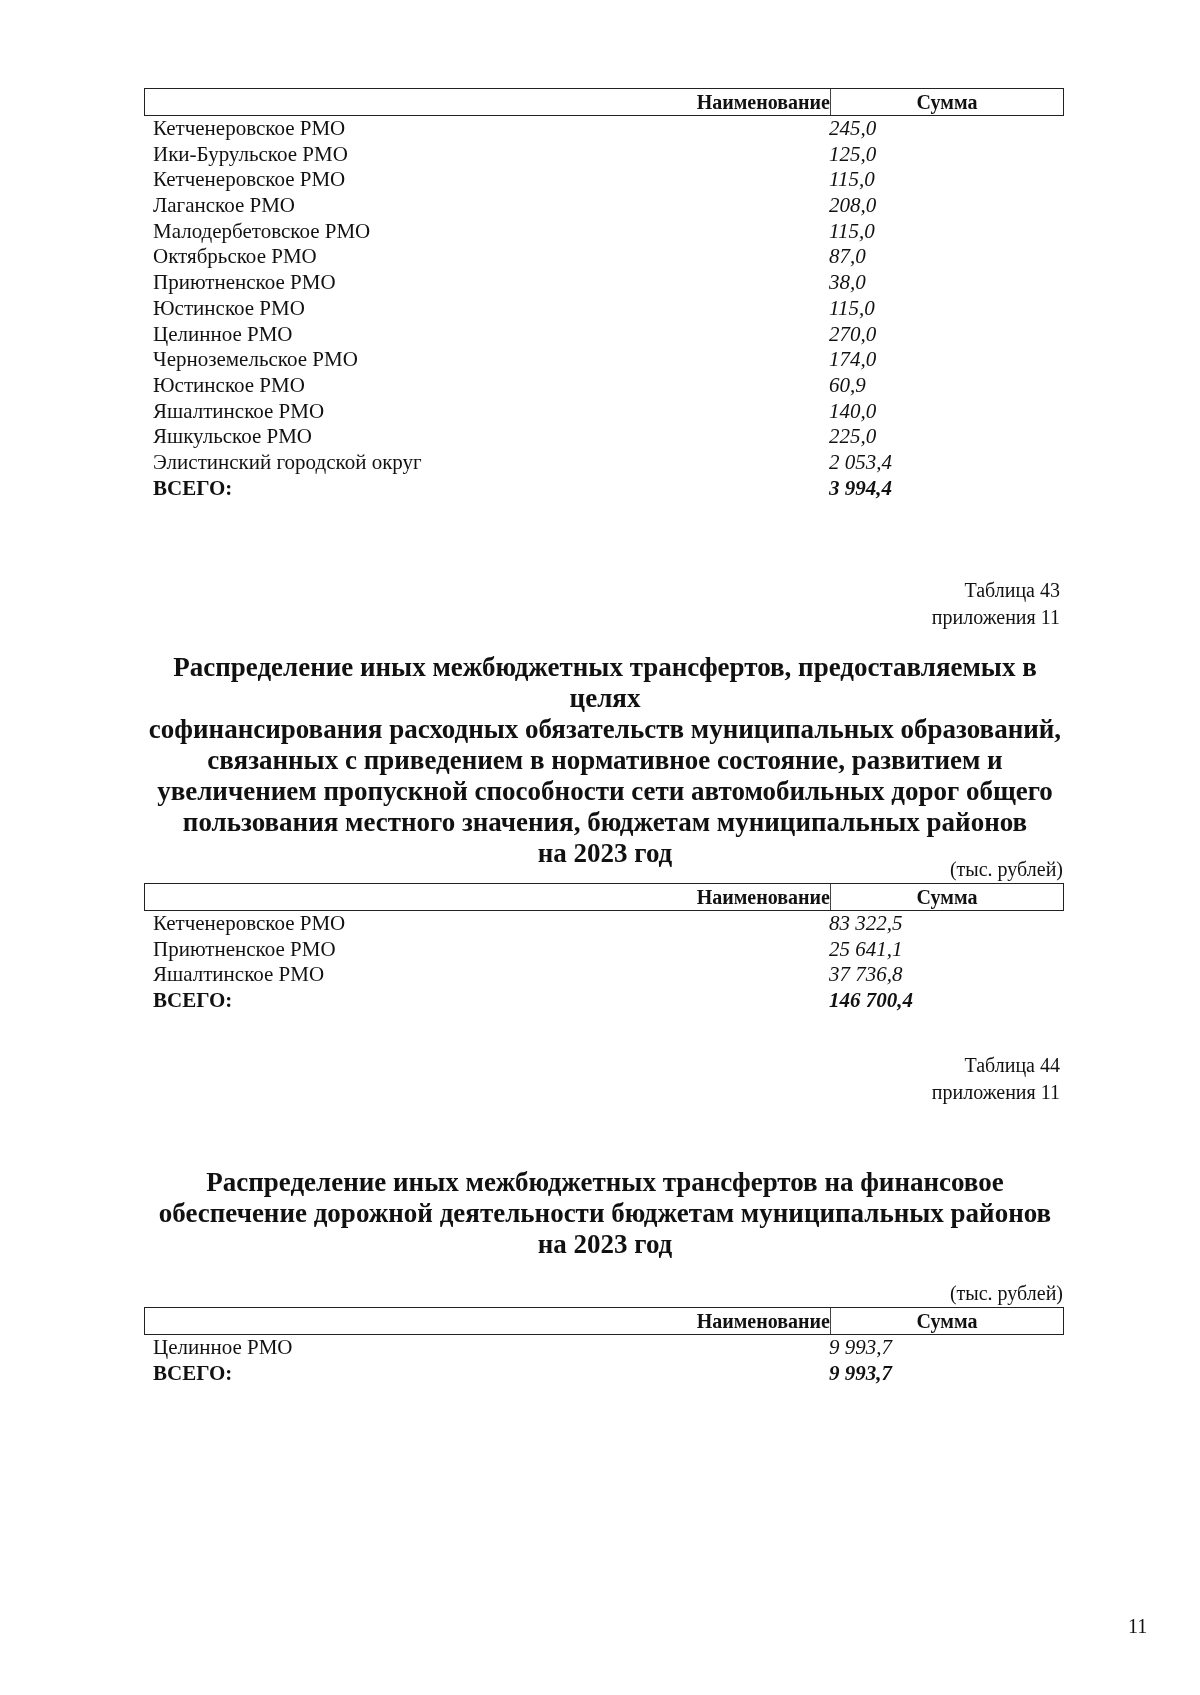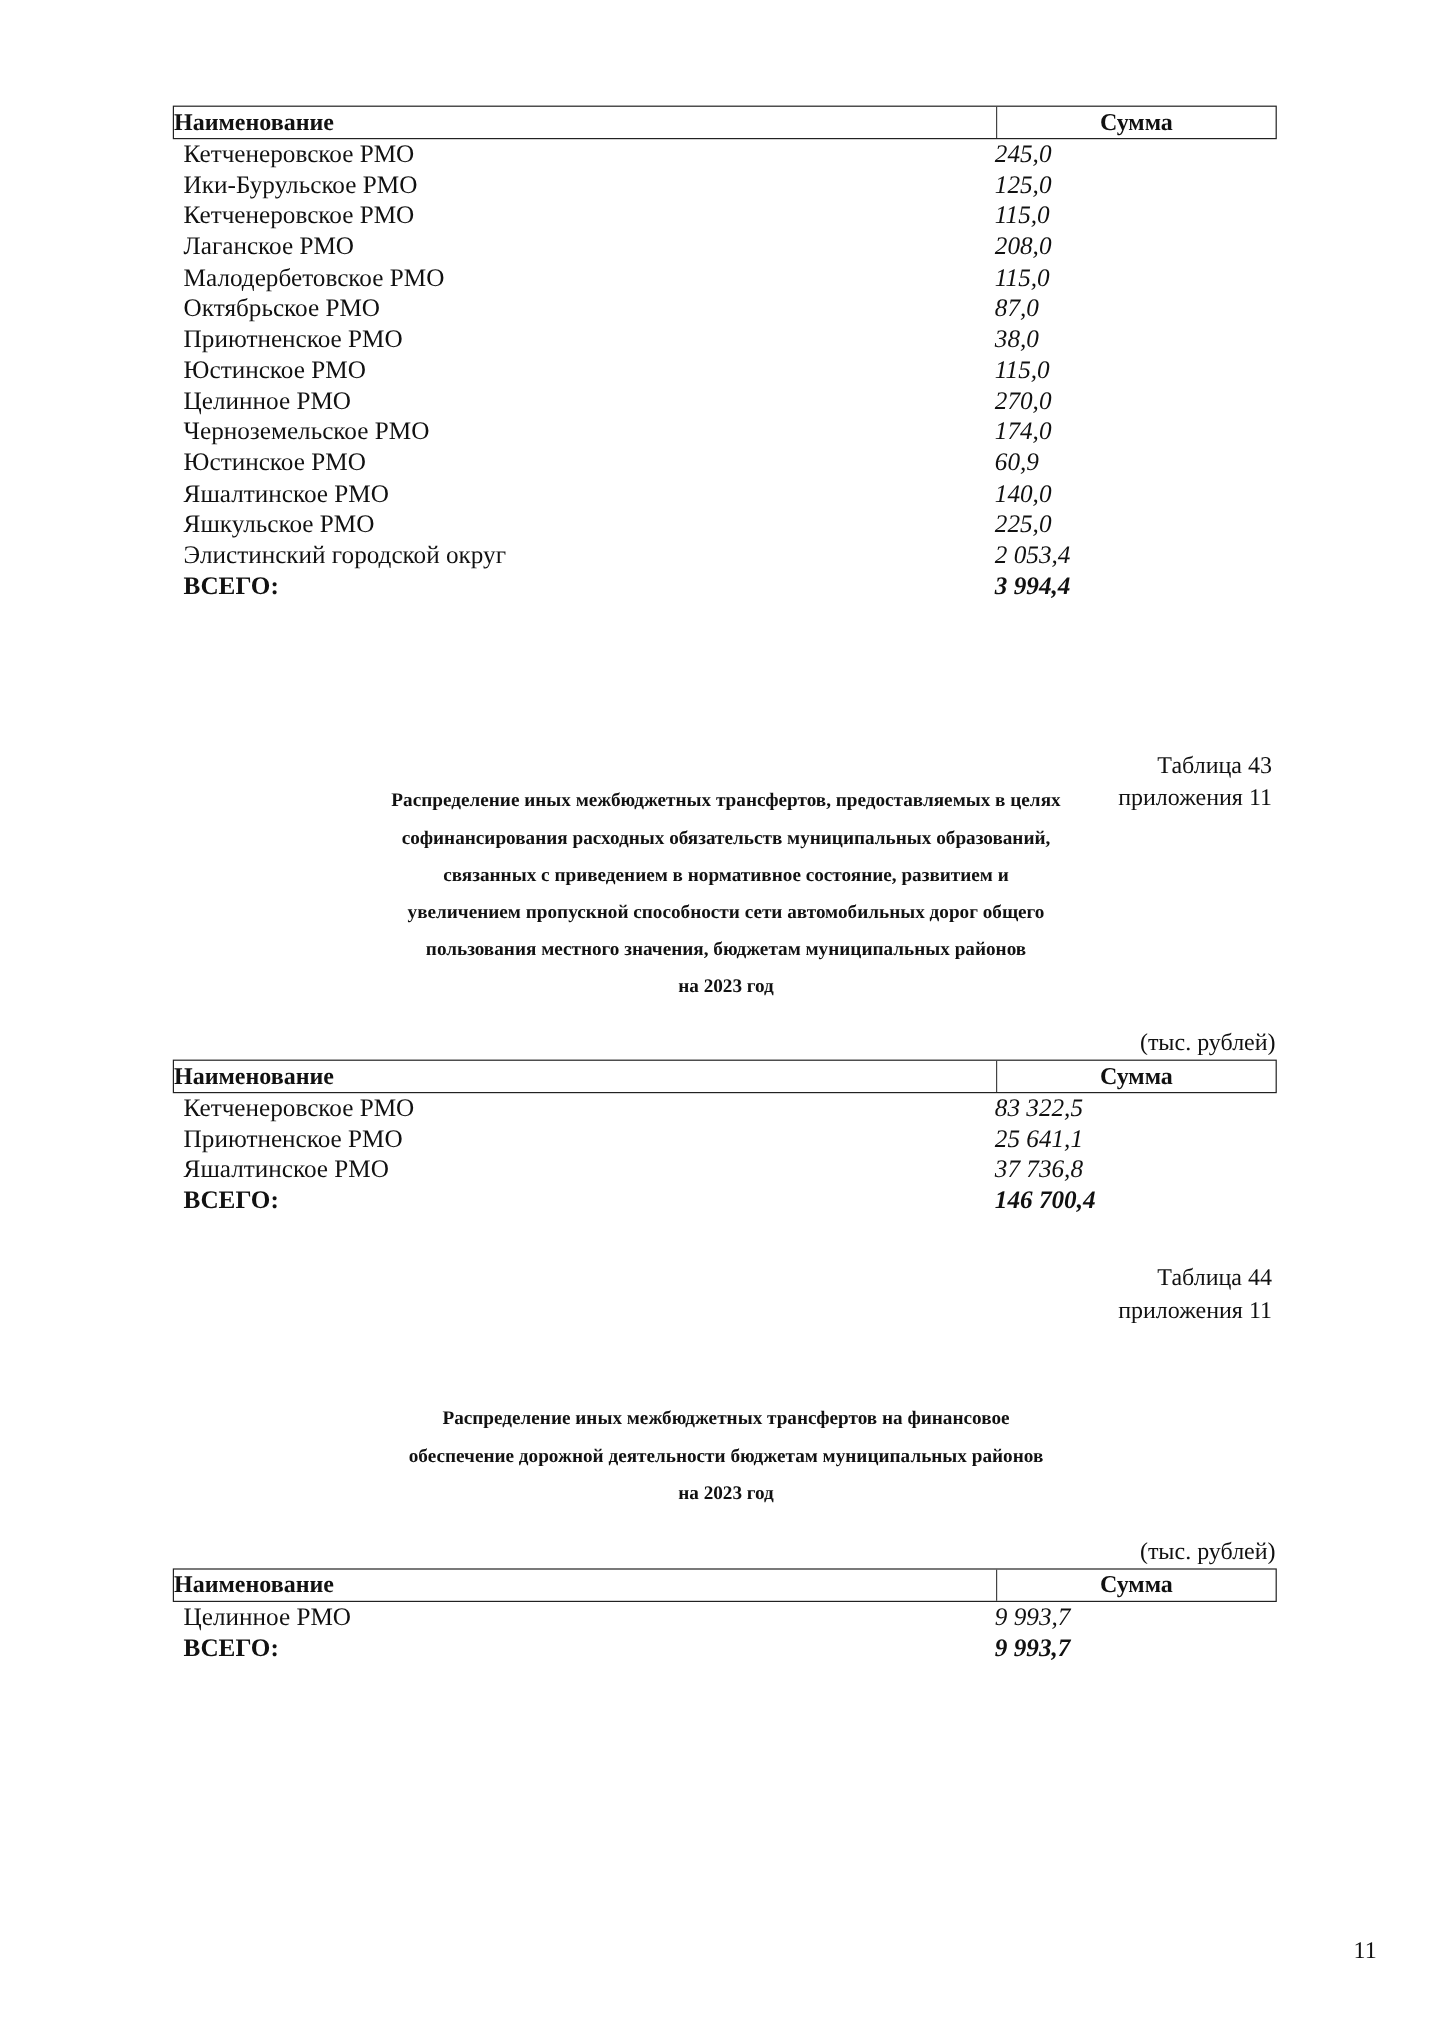--- a/index.html
+++ b/index.html
@@ -5,30 +5,30 @@
   html, body { margin: 0; padding: 0; background: #ffffff; }
   body {
     width: 1200px; height: 1695px; position: relative; overflow: hidden;
     font-family: "Liberation Serif", "DejaVu Serif", serif; color: #111;
   }
   .tbl { position: absolute; left: 144px; width: 920px; font-size: 21px; }
   .thead {
     display: flex; border: 1.5px solid #222; height: 26px; line-height: 26px;
     font-weight: bold; font-size: 20px;
   }
-  .thead .c1 { width: 685px; text-align: left; border-right: 1px solid #444; }
+  .thead .c1 { width: 685px; text-align: right; border-right: 1px solid #444; }
   .thead .c2 { flex: 1; text-align: center; }
   .row { display: flex; height: 25.7px; line-height: 25.7px; }
   .row .n { width: 685px; padding-left: 9px; box-sizing: border-box; }
   .row .v { width: 160px; padding-right: 0; font-style: italic; }
   .row.total { font-weight: bold; }
   .caption { position: absolute; right: 140px; text-align: right; font-size: 20px; line-height: 27px; }
   .title {
     position: absolute; left: 140px; width: 930px; text-align: center;
-    font-weight: bold; font-size: 16px; line-height: 31px;
+    font-weight: bold; font-size: 27px; line-height: 31px;
   }
   .unit { position: absolute; right: 137px; font-size: 20px; }
   .pagenum { position: absolute; left: 1128px; top: 1615px; font-size: 20px; }
 </style>
 </head>
 <body>
 
 <div class="tbl" style="top:88px;">
   <div class="thead">
     <div class="c1">Наименование</div>
@@ -91,21 +91,21 @@
         <div class="n">Элистинский городской округ</div>
         <div class="v">2 053,4</div>
       </div>
     </div>
   <div class="row total">
     <div class="n">ВСЕГО:</div>
     <div class="v">3 994,4</div>
   </div>
 </div>
 
-<div class="caption" style="top:577px;margin-top:48px;">
+<div class="caption" style="top:577px;">
   <div>Таблица 43</div>
   <div>приложения 11</div>
 </div>
 <div class="title" style="top:652px;" id="t43-title">
     <div>Распределение иных межбюджетных трансфертов, предоставляемых в целях</div>
     <div>софинансирования расходных обязательств муниципальных образований,</div>
     <div>связанных с приведением в нормативное состояние, развитием и</div>
     <div>увеличением пропускной способности сети автомобильных дорог общего</div>
     <div>пользования местного значения, бюджетам муниципальных районов</div>
     <div>на 2023 год</div>

